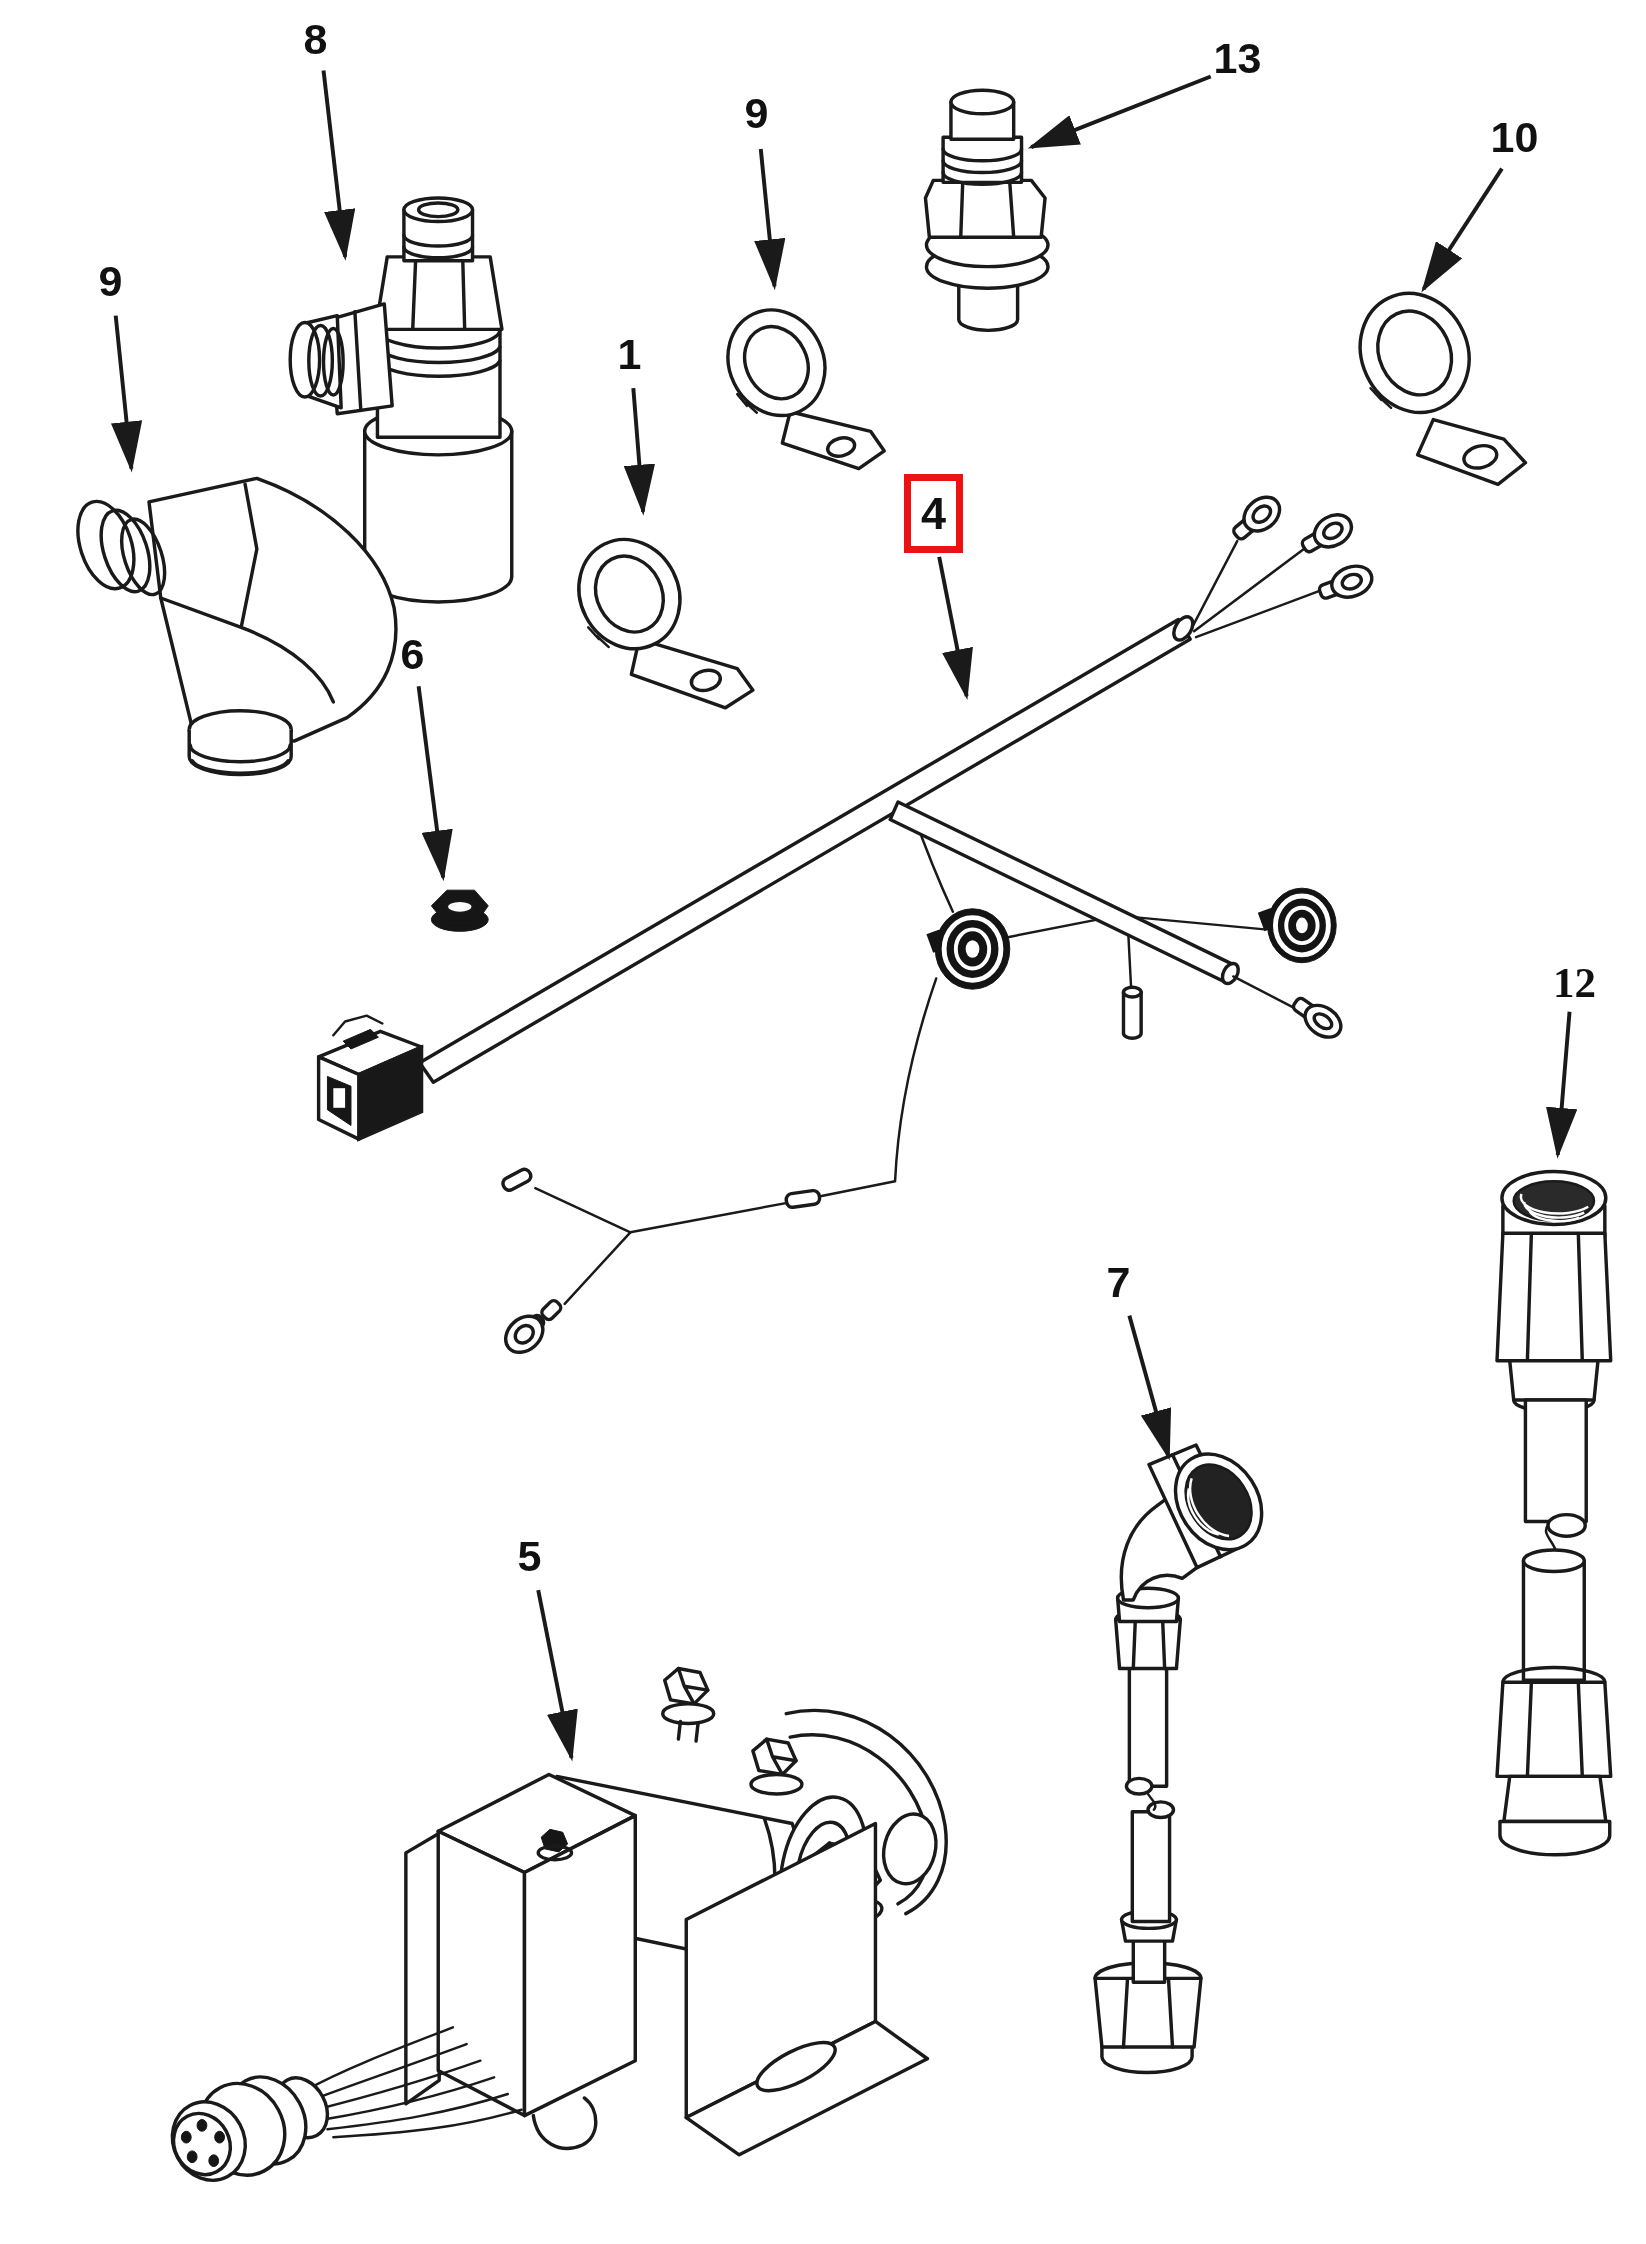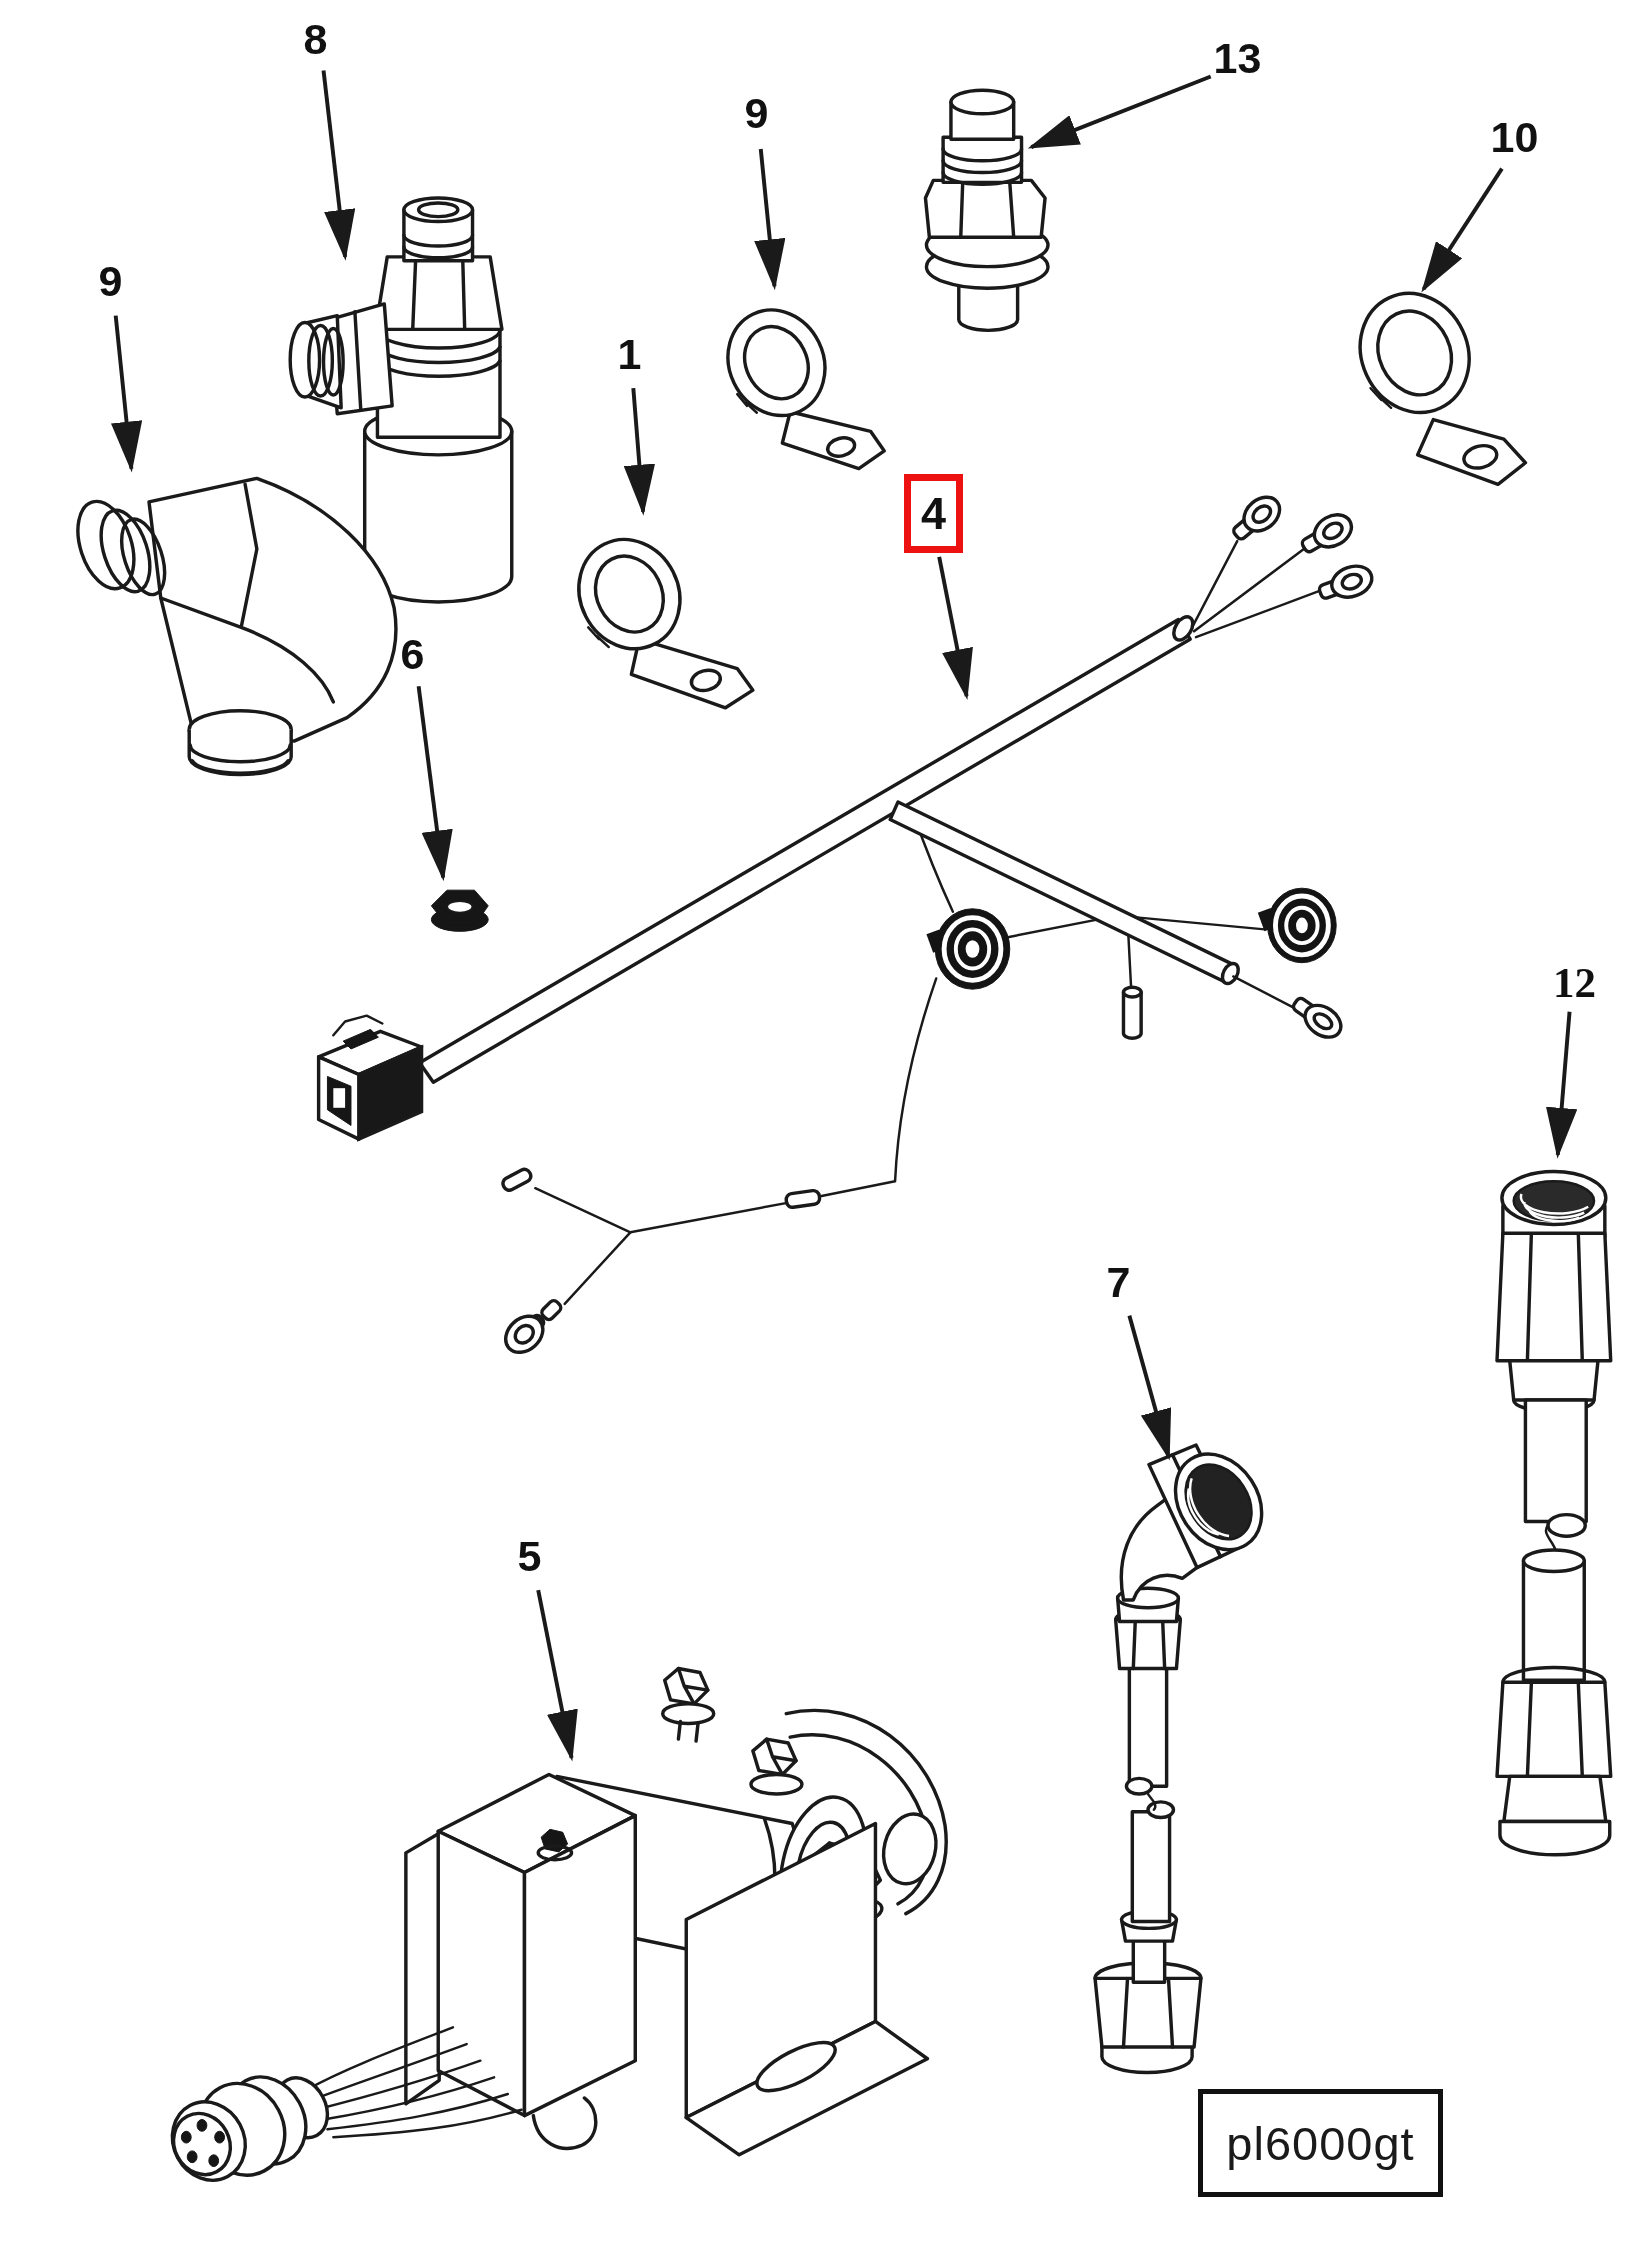--- a/index.html
+++ b/index.html
@@ -323,18 +323,15 @@
   <div class="callout" style="left:595px; top:329px;">1</div>
   <div class="callout" style="left:378px; top:629px;">6</div>
   <div class="highlight-box">
     <span>4</span>
   </div>
   <div class="callout" style="left:1540px; top:957px;font-family:Liberation Serif, serif;">12</div>
   <div class="callout" style="left:1084px; top:1257px;">7</div>
   <div class="callout" style="left:495px; top:1531px;">5</div>
 
   
-  <div class="figure-label-box">
-    <span>pl6000gt</span>
-  </div>
 
 </div>
 
 
 </body></html>

